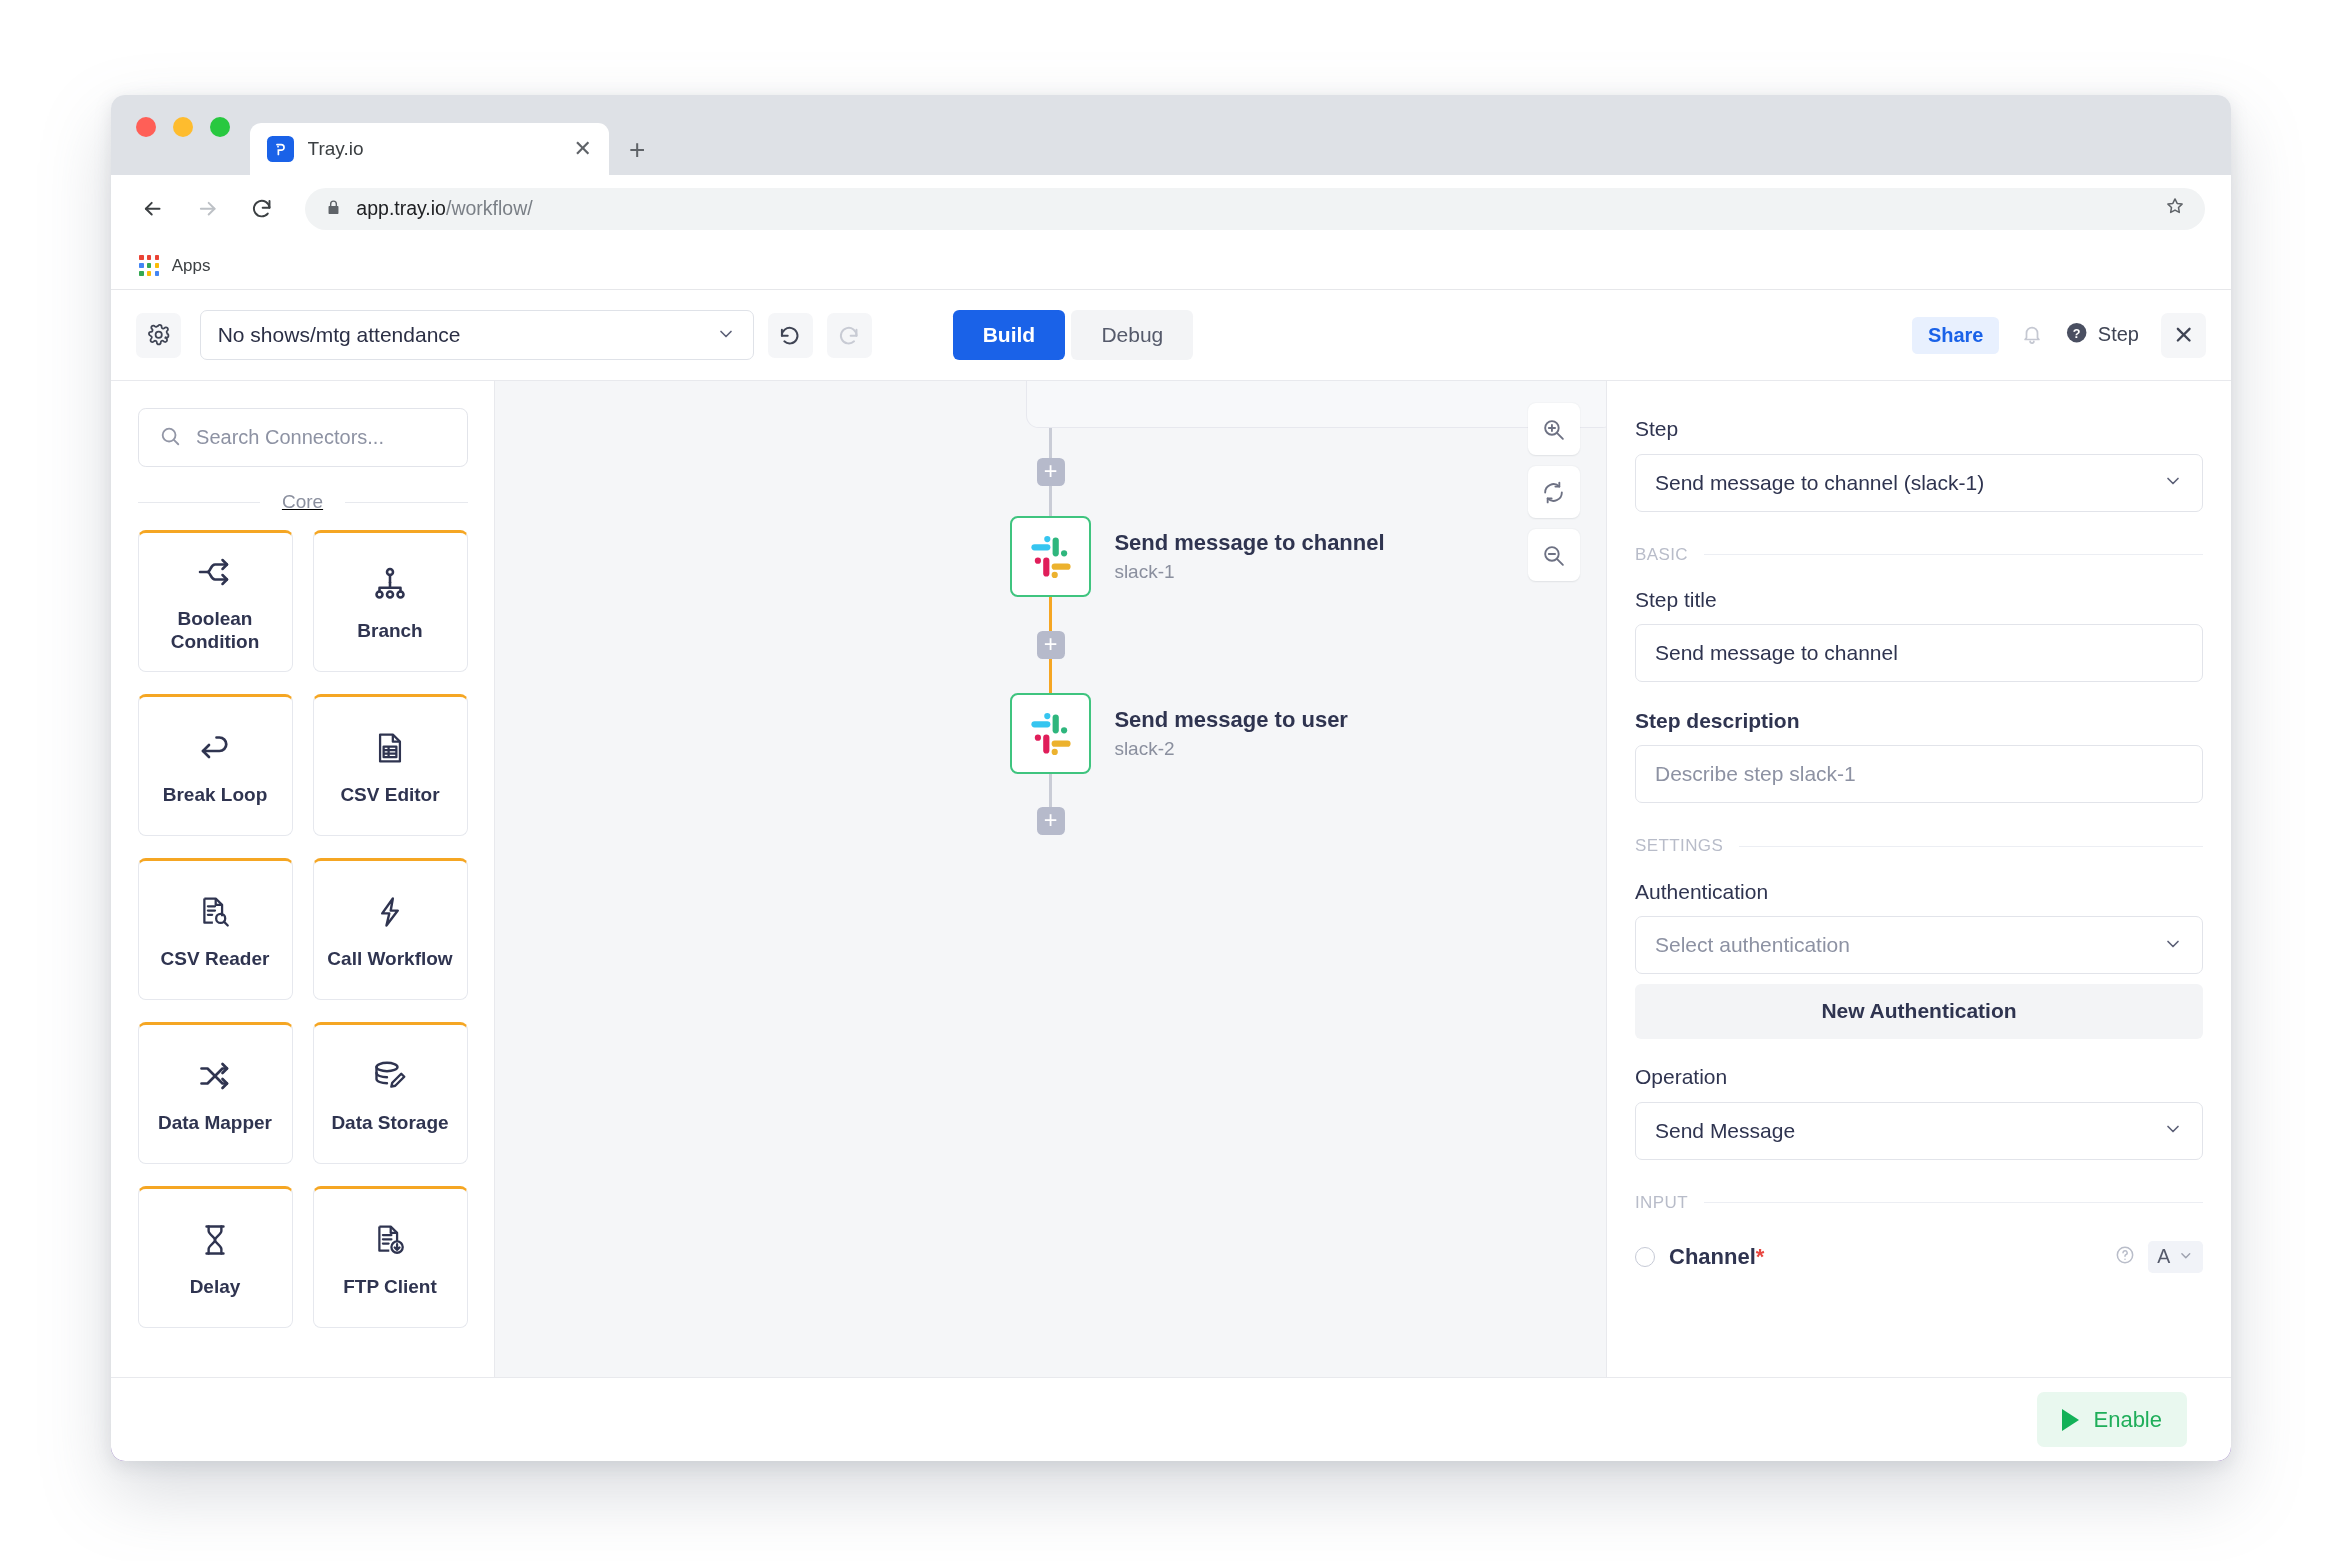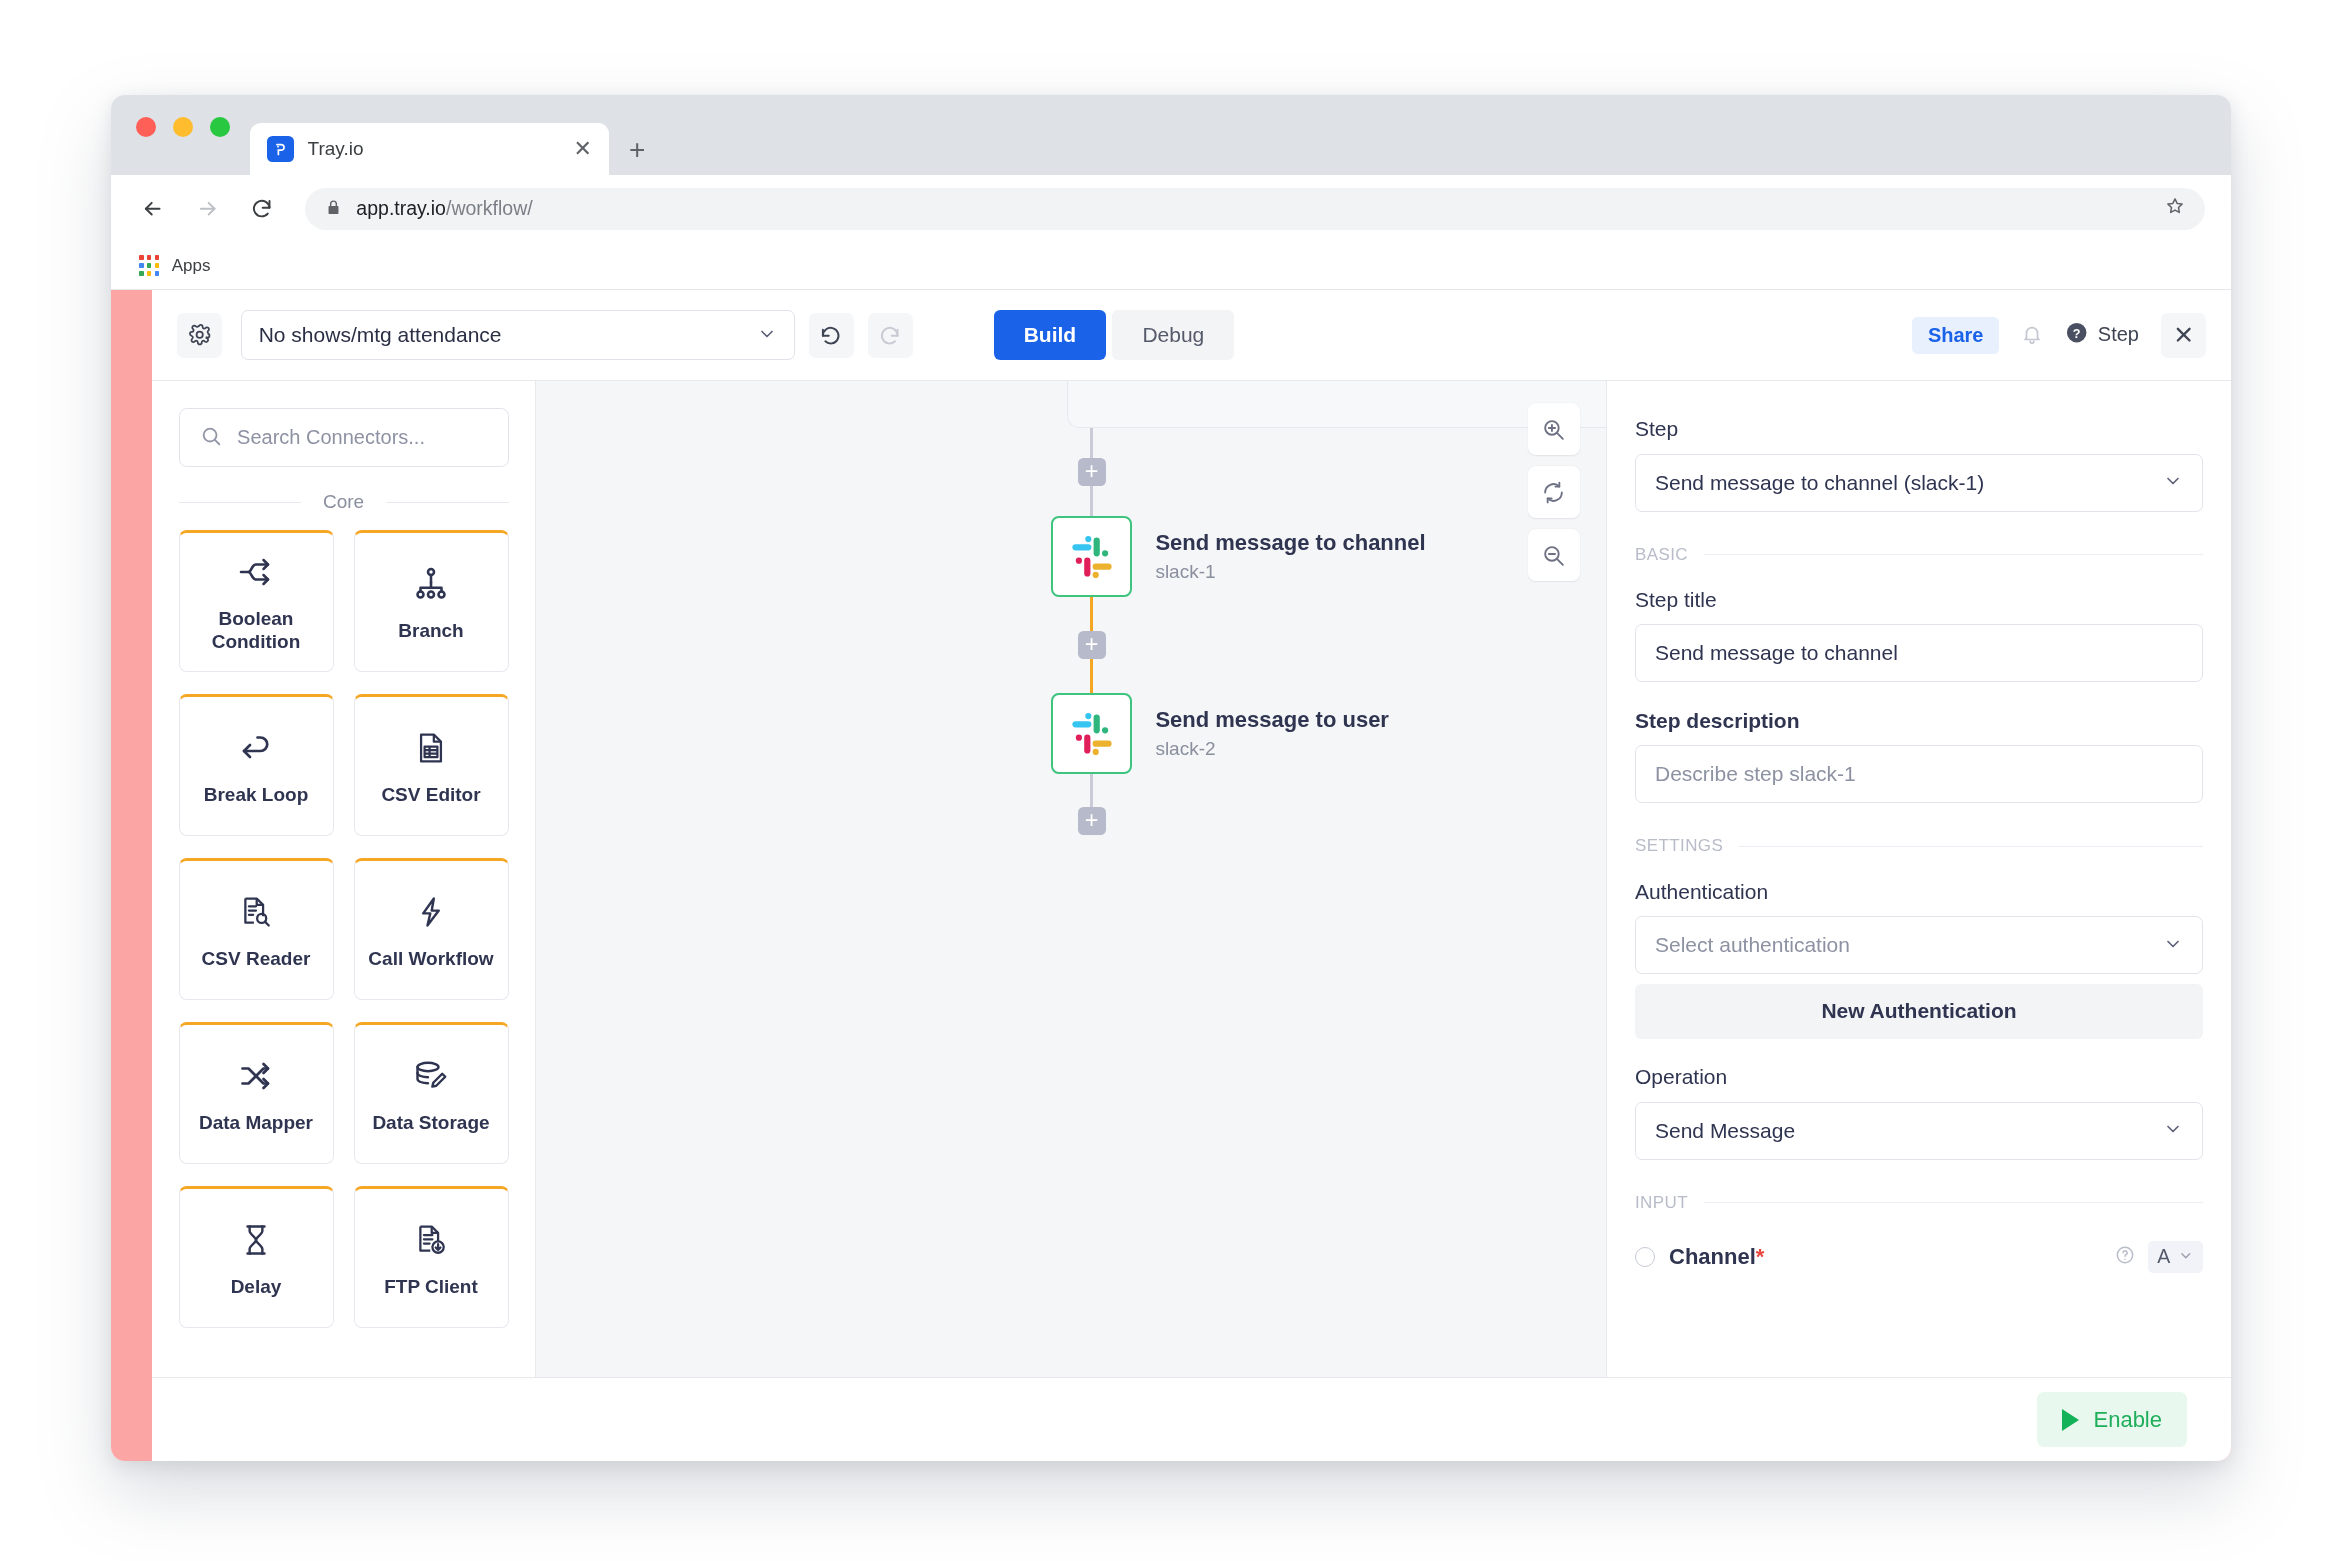--- a/index.html
+++ b/index.html
@@ -87,21 +87,21 @@
     height: 48px; background: #ffffff;
     display: flex; align-items: center; gap: 12.5px;
     padding: 0 28px;
     border-bottom: 0.8px solid #e6e7ea;
   }
   .apps-grid { display: grid; grid-template-columns: repeat(3, 4.7px); gap: 3.1px; }
   .apps-grid i { width: 4.7px; height: 4.7px; border-radius: 0.8px; display:block; }
   .bm-label { font-size: 17px; color: #3c4043; }
 
   
-  .app { flex: 1; display: flex; flex-direction: column; background: #fca5a5; min-height: 0; padding-left: 41px; }
+  .app { flex: 1; display: flex; flex-direction: column; background: #4c1d95; min-height: 0; }
 
   .appbar {
     height: 91px; background: #ffffff;
     border-bottom: 0.8px solid #e8e9ed;
     display: flex; align-items: center;
     padding: 0 25px; gap: 14px;
   }
   .icon-btn {
     width: 45px; height: 45px; border-radius: 7px;
     background: #f5f6f8;
@@ -151,20 +151,21 @@
   .search-box {
     height: 59px; border: 0.8px solid #e2e4ea; border-radius: 7.8px;
     display: flex; align-items: center; gap: 15.6px;
     padding: 0 20px;
   }
   .search-ph { font-size: 20px; color: #8d92a3; }
 
   .section-row {
     display: flex; align-items: center; gap: 22px;
     padding: 20px 26.5px 7.8px 26.5px;
+    text-decoration: underline;
   }
   .section-row .line { flex: 1; height: 0.8px; background: #e7e9ee; }
   .section-row .lbl { font-size: 19px; color: #8a8f9e; }
 
   .cards {
     flex: 1; overflow: hidden;
     padding: 9.4px 26.5px 0 26.5px;
     display: grid;
     grid-template-columns: repeat(2, 1fr);
     gap: 22px 20px;

